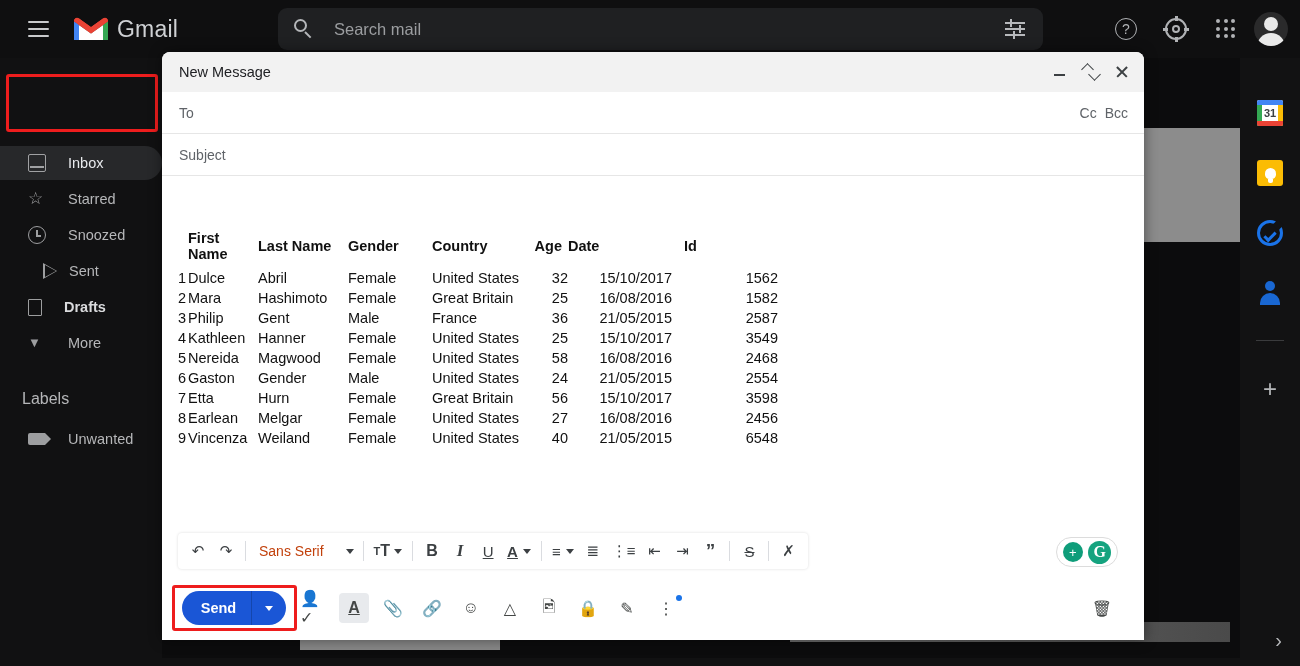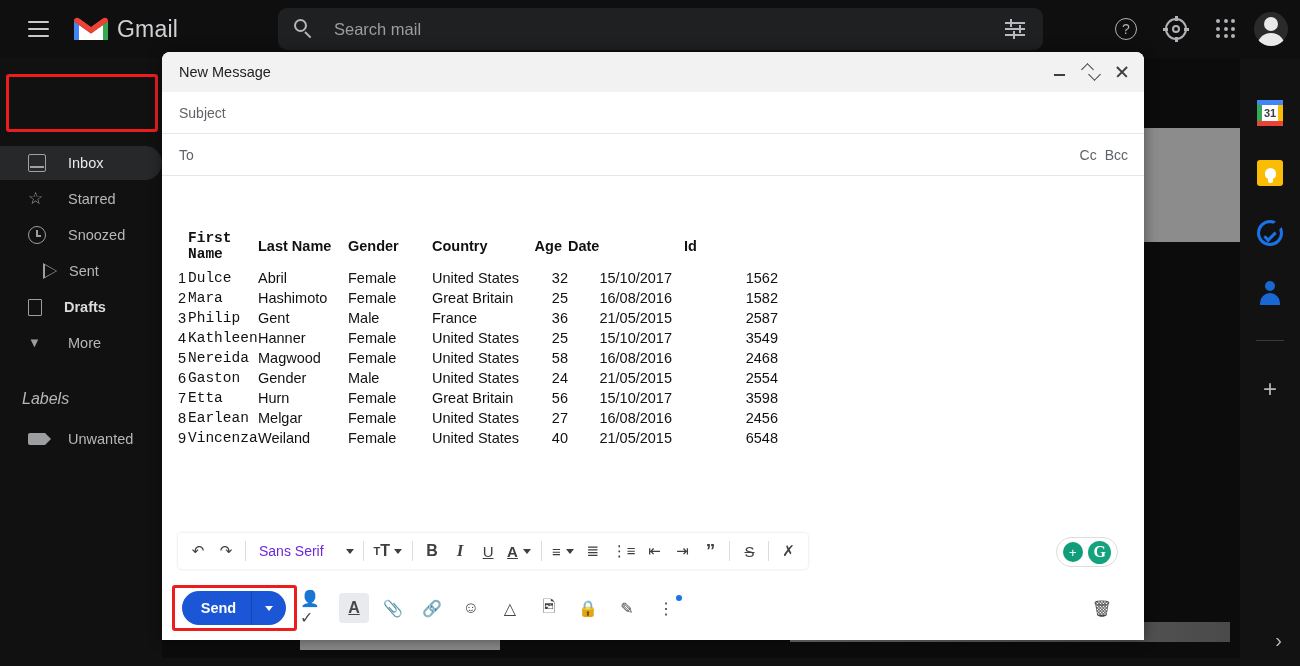--- a/index.html
+++ b/index.html
@@ -75,21 +75,21 @@
   .pencil .t { position:absolute;left:-1px;top:12px;width:0;height:0;border-left:4px solid transparent;
     border-right:4px solid transparent;border-bottom:6px solid #2b2b2b;transform:rotate(-135deg) }
   .compose-label { color:#222; font-size:15px; }
 
   .nav { position:absolute; left:0; top:88px; width:162px; }
   .nav-item { height:34px; display:flex; align-items:center; gap:22px; padding-left:28px;
     color:#b6b7b9; font-size:14.5px; cursor:pointer; border-radius:0 17px 17px 0; margin-bottom:2px;}
   .nav-item.active { background:#27282a; color:#e8eaed; }
   .nav-item.bold { font-weight:bold; color:#dadbdd }
   .nav-ico { width:18px; height:18px; position:relative; flex:0 0 auto; opacity:.85 }
-  .labels-head { color:#b6b7b9; font-size:16px; padding-left:22px; margin-top:30px;font-style:italic; }
+  .labels-head { color:#b6b7b9; font-size:16px; padding-left:22px; margin-top:30px; }
   .label-item { height:34px; display:flex; align-items:center; gap:22px; padding-left:28px;
     color:#b6b7b9; font-size:14.5px; margin-top:14px; cursor:pointer }
 
   
   .ic-inbox{border:1.8px solid #b6b7b9;border-radius:2px}
   .ic-inbox:after{content:"";position:absolute;left:1px;bottom:3px;width:14px;height:1.8px;background:#b6b7b9}
   .ic-star{color:#b6b7b9;font-size:17px;line-height:18px}
   .ic-clock{border:1.8px solid #b6b7b9;border-radius:50%}
   .ic-clock:after{content:"";position:absolute;left:7px;top:3px;width:1.6px;height:6px;background:#b6b7b9}
   .ic-clock:before{content:"";position:absolute;left:7px;top:8px;width:5px;height:1.6px;background:#b6b7b9}
@@ -167,41 +167,41 @@
   .field .lbl { font-size:14px; color:#5f6368; }
   .ccbcc { margin-left:auto; display:flex; gap:8px; }
   .ccbcc span { font-size:14px; color:#5f6368; cursor:pointer; }
 
   .body-area { position:absolute; left:0; top:170px; width:982px; height:350px;
     overflow:hidden; padding-left:0; }
   table.grid { border-collapse:collapse; font-size:14.5px; color:#111; margin-top:6px; }
   table.grid th { font-weight:bold; padding:2px 0 6px 0; text-align:left; }
   table.grid td { padding:2px 0; }
   .c-idx { width:26px; text-align:right; padding-right:2px !important; }
-  .c-first { width:70px; padding-left:0px !important;font-family:Liberation Mono, monospace; }
+  .c-first { width:70px; padding-left:0px !important; }
   .c-last { width:90px; }
   .c-gender { width:84px; }
   .c-country { width:92px; }
   .c-age { width:44px; text-align:right; }
   .c-date { width:104px; text-align:right; }
   .c-id { width:106px; text-align:right; }
   .hd-age { text-align:right !important; padding-right:6px !important }
   .hd-date { text-align:right }
   .hd-id { text-align:left !important; padding-left:12px !important }
 
   
   .fmt-bar { position:absolute; left:178px; top:526px; height:36px; background:#fff;
     display:flex; align-items:center; gap:0px; border-radius:4px;
     box-shadow:0 0 3px rgba(0,0,0,.14); padding:0 6px; }
   .fb { height:32px; min-width:28px; display:flex; align-items:center; justify-content:center;
     cursor:pointer; color:#3c4043; padding:0 5px; font-size:15px; }
   .fb-sep { width:1px; height:20px; background:#dadce0; margin:0 5px; }
   .caret { width:0;height:0;border-left:4px solid transparent;border-right:4px solid transparent;
     border-top:5px solid #3c4043; margin-left:5px; }
-  .fontsel { font-size:14px; color:#6d28d9; display:flex; align-items:center; padding:0 4px 0 8px }
+  .fontsel { font-size:14px; color:#c2410c; display:flex; align-items:center; padding:0 4px 0 8px }
 
   .grammarly { position:absolute; right:26px; top:530px; height:30px; width:62px;
     border:1px solid #dcdcdc; border-radius:15px; background:#fff; display:flex;
     align-items:center; justify-content:space-around; padding:0 3px; }
   .g-bulb { width:20px;height:20px;border-radius:50%;background:#0f9d7a;position:relative;
     display:flex;align-items:center;justify-content:center }
   .g-bulb:after{content:"+";color:#fff;font-size:13px;line-height:13px}
   .g-logo { width:23px;height:23px;border-radius:50%;background:#15a37f;color:#fff;
     display:flex;align-items:center;justify-content:center;font-size:16px;font-weight:bold;
     font-family:"Liberation Serif",serif }
@@ -391,29 +391,29 @@
     <div class="cw-head">
       <div class="cw-title">New Message</div>
       <div class="cw-ctrls">
         <div class="cw-ctrl cw-min"></div>
         <div class="cw-ctrl cw-exp"></div>
         <div class="cw-ctrl cw-cls"></div>
       </div>
     </div>
 
     <div class="field">
-      <div class="lbl">Subject</div>
-    </div>
-
-    <div class="field">
       <div class="lbl">To</div>
       <div class="ccbcc">
         <span>Cc</span>
         <span>Bcc</span>
       </div>
+    </div>
+
+    <div class="field">
+      <div class="lbl">Subject</div>
     </div>
 
     <div class="body-area">
       <table class="grid">
         <thead>
           <tr>
             <th class="c-idx"></th>
             <th class="c-first">First Name</th>
             <th class="c-last">Last Name</th>
             <th class="c-gender">Gender</th>

